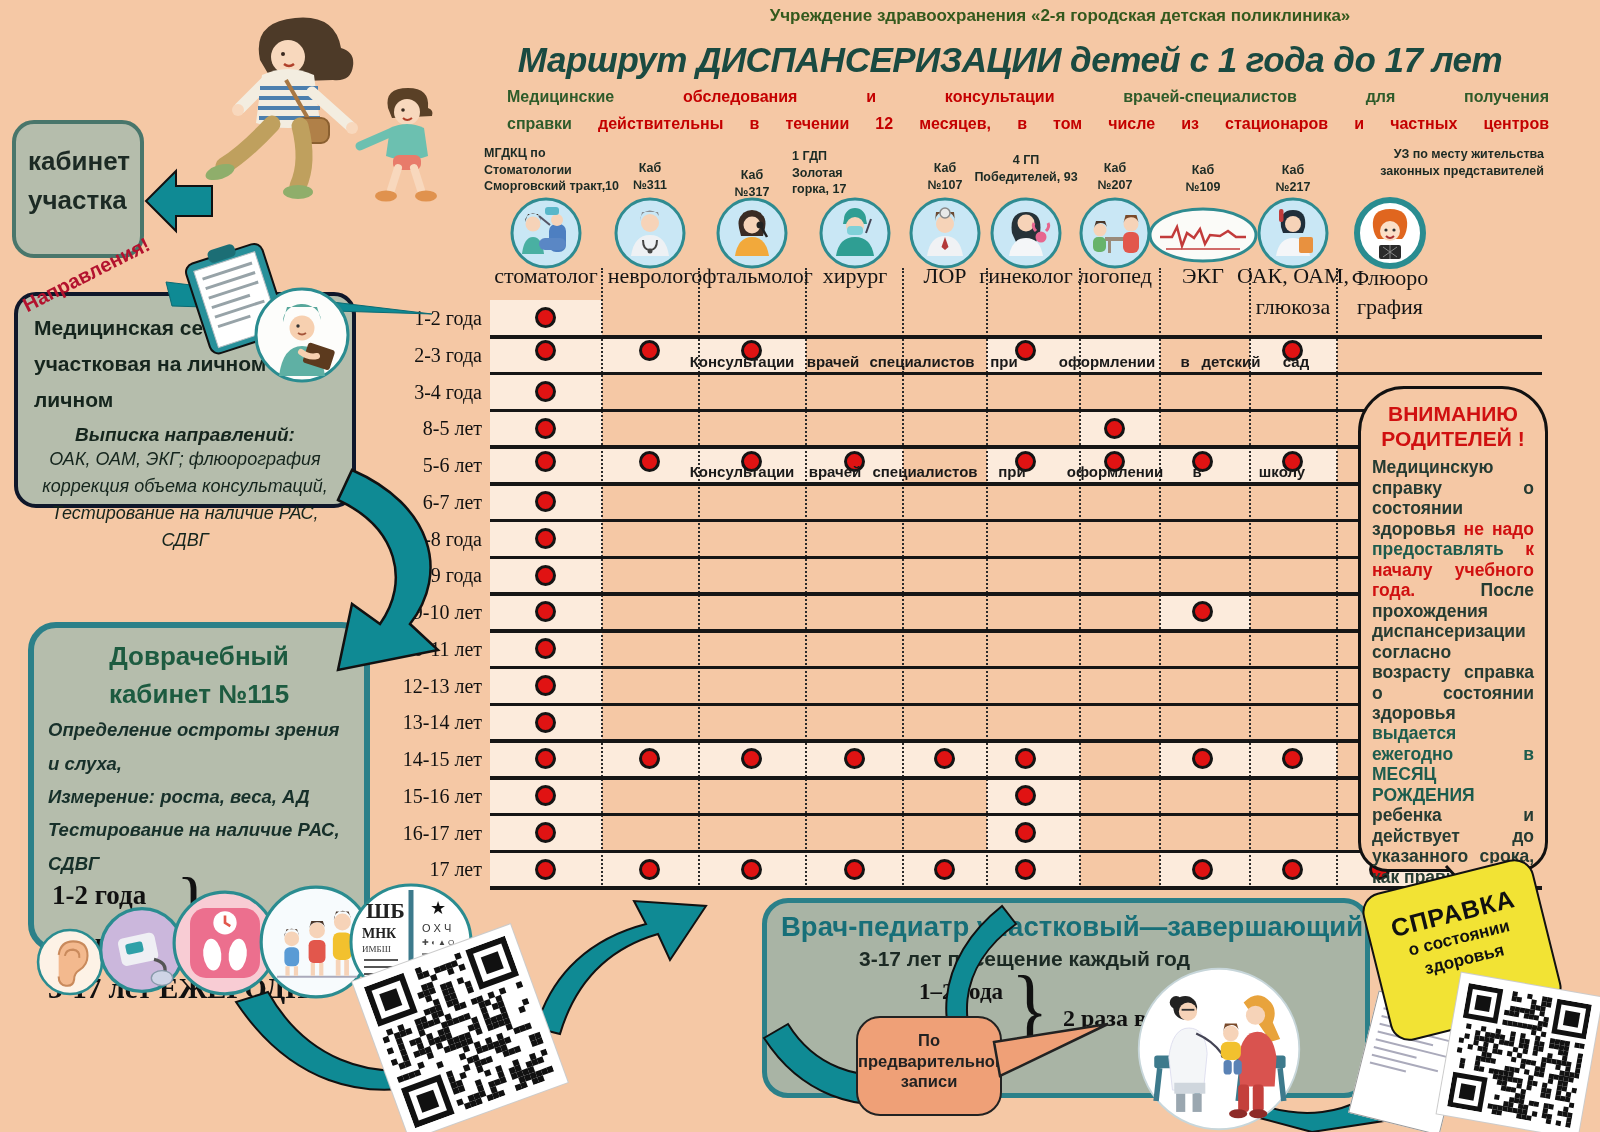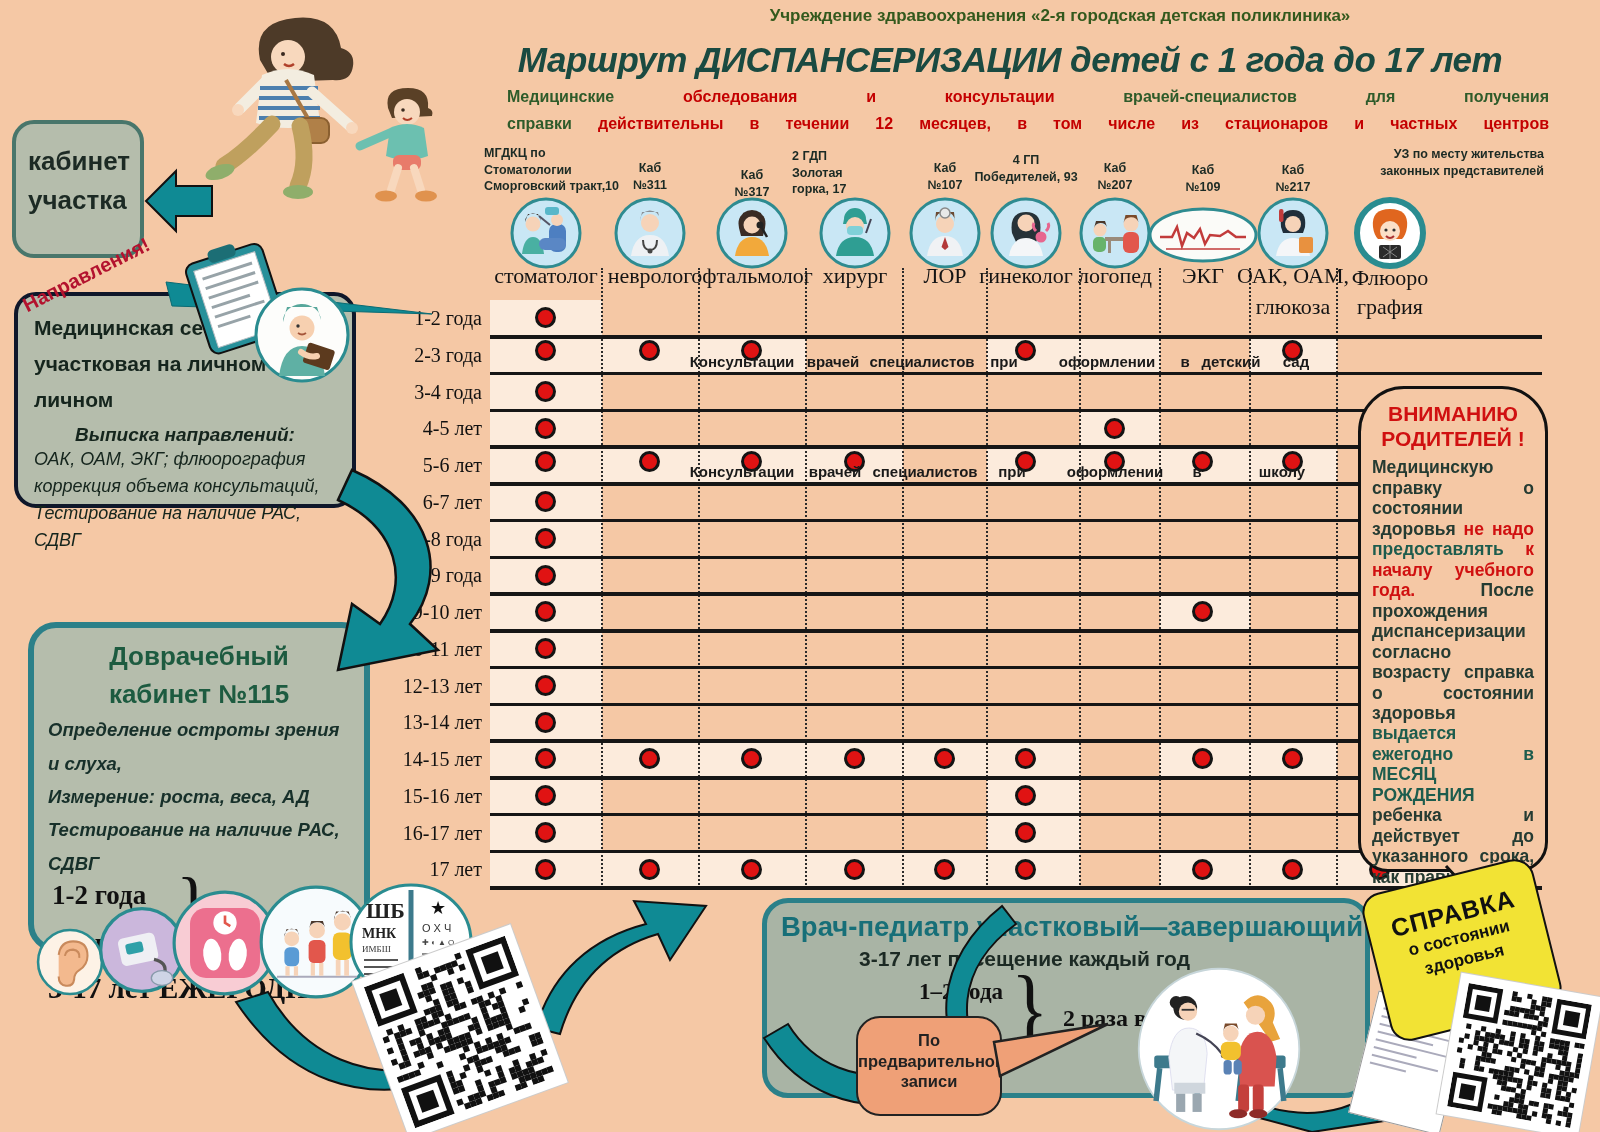--- a/index.html
+++ b/index.html
@@ -20,21 +20,21 @@
   .lightcell{background:#fcebdc;z-index:1;}
   .agelabel{font-family:"Liberation Serif",serif;font-size:20px;color:#111;text-align:right;z-index:2;}
   .dot{width:15px;height:15px;background:#e01313;border:3.5px solid #141414;border-radius:50%;z-index:5;}
   .word{font-size:15px;font-weight:600;color:#1a1a1a;transform:translateX(-50%);white-space:nowrap;z-index:5;}
   
   .gbox{background:#b5bdac;border:4px solid #0f172a;border-radius:22px;box-sizing:border-box;z-index:5;}
   .kabinet{font-size:26px;font-weight:700;color:#1c2a24;line-height:1.5;}
   .naprav{font-size:20px;font-weight:800;color:#b3122e;transform:rotate(-27deg);z-index:7;}
   .nbox-title{font-size:21px;font-weight:800;color:#15251d;line-height:1.72;}
   .nbox-sub{font-size:19px;font-weight:800;font-style:italic;text-align:center;color:#15251d;}
-  .nbox-line{font-size:18px;font-style:italic;color:#15251d;line-height:1.5;}
+  .nbox-line{font-size:18px;font-style:italic;color:#15251d;line-height:1.5;text-align:center;}
   .pd-title{font-size:26px;font-weight:800;color:#1d5b40;text-align:center;line-height:1.45;}
   .pd-item{font-size:18.5px;font-weight:700;font-style:italic;color:#17302a;line-height:1.8;}
   .serifage{font-family:"Liberation Serif",serif;font-weight:700;color:#111;}
   .brace{font-family:"Liberation Serif",serif;color:#111;line-height:1;}
   
   #attention{background:#f5c8a5;border:3px solid #111;border-radius:46px 46px 30px 30px;
              box-sizing:border-box;z-index:7;padding:12px 11px 6px 11px;}
   .att-title{font-size:21px;font-weight:800;color:#d01010;text-align:center;line-height:1.2;}
   .att-body{font-size:17.5px;font-weight:600;color:#253b32;text-align:justify;line-height:1.17;margin-top:6px;}
   .att-body .r{color:#d01010;font-weight:800;}
@@ -144,21 +144,21 @@
           <path d="M24 32 q-3 -16 13 -16 q16 0 13 16 l-2 8 h-22 z" fill="#3a2b24"></path>
           <circle cx="37" cy="29" r="8.5" fill="#f6d3b8"></circle>
           <path d="M26 23 q11 -8 22 0 l-2 -6 q-9 -6 -18 0 z" fill="#3a2b24"></path>
           <path d="M20 60 q3 -19 17 -19 q14 0 17 19 z" fill="#f2a93b"></path>
           <circle cx="45" cy="29" r="3.5" fill="#222"></circle>
           <line x1="47" y1="32" x2="52" y2="41" stroke="#222" stroke-width="2.5"></line>
         </svg>
       </div>
       <div class="spname abs" style="left: 662px; top: 263px; width: 180px; text-align: center; z-index: 4;">офтальмолог</div>
       <div class="loc abs" style="left: 792px; top: 148px; width: 120px; text-align: left; z-index: 4;">
-        <div>2 ГДП</div>
+        <div>1 ГДП</div>
         <div>Золотая</div>
         <div>горка, 17</div>
       </div>
       <div class="abs" style="z-index: 4; left: 818px; top: 196px;">
         <svg width="74" height="74" viewBox="0 0 74 74">
           <circle cx="37" cy="37" r="34" fill="#c9e7f5" stroke="#2e8b90" stroke-width="3"></circle>
           <path d="M26 23 a11 11 0 0 1 22 0 l1 5 h-24 z" fill="#2f9e93"></path>
           <circle cx="37" cy="30" r="9" fill="#f6d3b8"></circle>
           <rect x="29" y="30" width="16" height="9" rx="4" fill="#7fd0d8"></rect>
           <path d="M18 60 q3 -19 19 -19 q16 0 19 19 z" fill="#2f9e93"></path>
@@ -293,21 +293,21 @@
       <div class="word abs" style="left: 1004px; top: 352.5px;">при</div>
       <div class="word abs" style="left: 1107px; top: 352.5px;">оформлении</div>
       <div class="word abs" style="left: 1185px; top: 352.5px;">в</div>
       <div class="word abs" style="left: 1231px; top: 352.5px;">детский</div>
       <div class="word abs" style="left: 1296px; top: 352.5px;">сад</div>
       <div class="hline abs" style="left: 490px; top: 371.75px; width: 1052px;"></div>
       <div class="agelabel abs" style="left: 378px; top: 373.5px; width: 104px; line-height: 36.75px;">3-4 года</div>
       <div class="lightcell abs" style="left: 490px; top: 373.5px; width: 112px; height: 36.75px;"></div>
       <div class="dot abs" style="left: 535px; top: 380.875px;"></div>
       <div class="hline abs" style="left: 490px; top: 408.5px; width: 1052px;"></div>
-      <div class="agelabel abs" style="left: 378px; top: 410.25px; width: 104px; line-height: 36.75px;">4-5 лет</div>
+      <div class="agelabel abs" style="left: 378px; top: 410.25px; width: 104px; line-height: 36.75px;">8-5 лет</div>
       <div class="lightcell abs" style="left: 490px; top: 410.25px; width: 112px; height: 36.75px;"></div>
       <div class="lightcell abs" style="left: 1080px; top: 410.25px; width: 80px; height: 36.75px;"></div>
       <div class="dot abs" style="left: 535px; top: 417.625px;"></div>
       <div class="dot abs" style="left: 1104px; top: 417.625px;"></div>
       <div class="hline abs" style="left: 490px; top: 445.25px; width: 1052px;"></div>
       <div class="agelabel abs" style="left: 378px; top: 447px; width: 104px; line-height: 36.75px;">5-6 лет</div>
       <div class="lightcell abs" style="left: 490px; top: 447px; width: 112px; height: 36.75px;"></div>
       <div class="lightcell abs" style="left: 602px; top: 447px; width: 97px; height: 36.75px;"></div>
       <div class="lightcell abs" style="left: 699px; top: 447px; width: 107px; height: 36.75px;"></div>
       <div class="lightcell abs" style="left: 806px; top: 447px; width: 97px; height: 36.75px;"></div>

